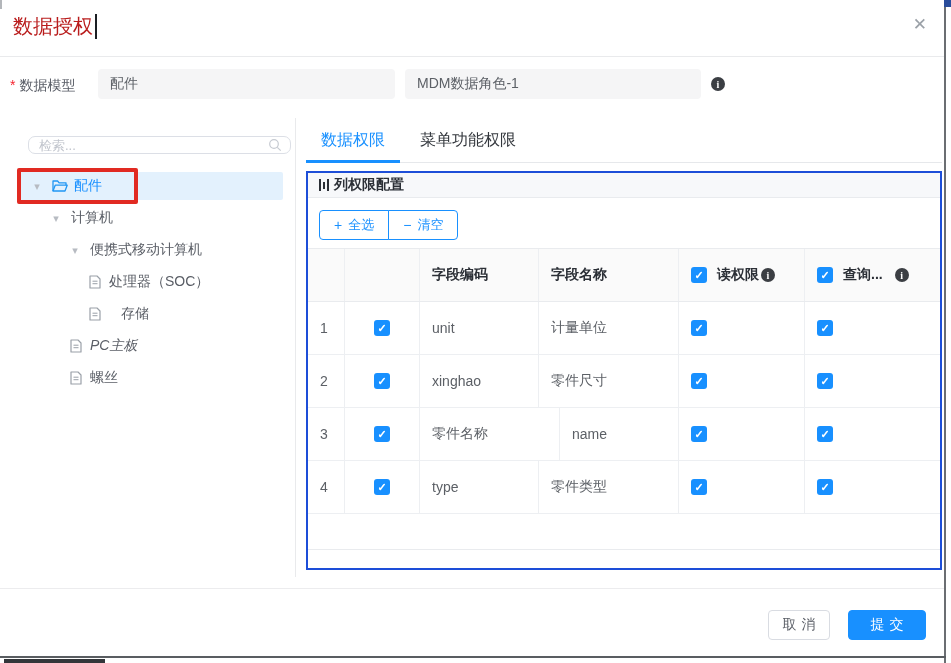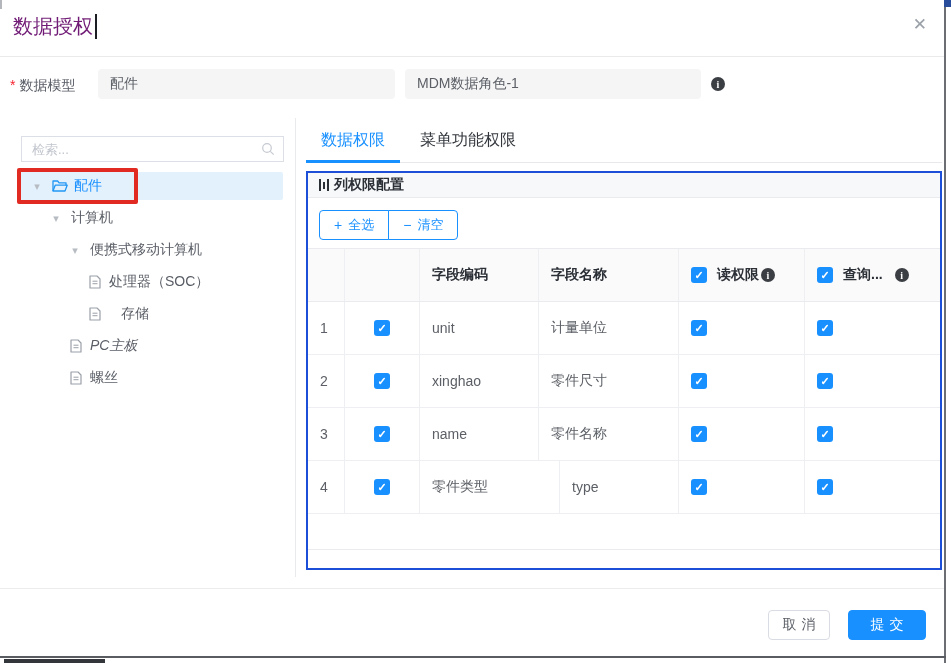--- a/index.html
+++ b/index.html
@@ -11,21 +11,21 @@
   .abs { position: absolute; }
 
   
   .edge-right    { left:944px; top:4px;  width:2px;  height:659px; background:#6b6e72; }
   .corner-blue   { left:944px; top:0;    width:7px;  height:7px;   background:#2a4d9b; }
   .edge-bottom   { left:0;     top:656px; width:946px; height:2px; background:#595d61; }
   .blob-bottom   { left:4px;   top:659px; width:101px; height:4px; background:#33363a; }
   .notch-topleft { left:0;     top:0;    width:2px;  height:9px;   background:#b3b6ba; }
 
   
-  .dialog-title { left:13px; top:13px; font-size:20px; color:#701a75; display:flex; align-items:center; }
+  .dialog-title { left:13px; top:13px; font-size:20px; color:#b91c1c; display:flex; align-items:center; }
   .text-cursor  { display:inline-block; width:2px; height:25px; background:#1b1f24; margin-left:2px; }
   .close-btn    { right:24px; top:16px; font-size:17px; color:#9ba1a8; cursor:pointer; line-height:1; }
   .title-divider { left:0; top:56px; width:944px; height:1px; background:#e9eaec; }
 
   
   .form-label { left:10px; top:77px; font-size:14px; color:#595d66; }
   .required-mark { color:#f5222d; margin-right:4px; }
   .form-input {
     height:30px; background:#f5f5f6; border:none; border-radius:4px;
     padding:0 12px; font-size:14px; color:#5c6066; font-family:"Liberation Sans",sans-serif;
@@ -35,22 +35,22 @@
   .input-role  { left:405px; top:69px; width:296px; }
   .info-icon {
     width:14px; height:14px; border-radius:50%; background:#3b3e43; color:#fff;
     font-family:"Liberation Serif",serif; font-weight:bold; font-size:10px;
     display:inline-flex; align-items:center; justify-content:center; cursor:pointer; flex:none;
   }
   .form-info { left:711px; top:77px; }
 
   
   .search-box {
-    left:21px; top:136px; width:263px; height:26px;
-    border:1px solid #dcdfe6; border-radius:0; display:flex; align-items:center;
+    left:28px; top:136px; width:263px; height:18px;
+    border:1px solid #dcdfe6; border-radius:7px; display:flex; align-items:center;
   }
   .search-box input {
     flex:1; border:none; outline:none; background:transparent; padding:0 4px 0 10px;
     font-size:13px; color:#5c6066; font-family:"Liberation Sans",sans-serif;
   }
   .search-box input::placeholder { color:#c0c4cc; }
   .search-icon { margin-right:8px; display:flex; }
   .tree { left:20px; top:172px; width:263px; }
   .tree-row {
     height:28px; margin-bottom:4px; display:flex; align-items:center;
@@ -301,45 +301,45 @@
           <span class="checkbox checked"></span>
         </div>
       </div>
       <div class="t-row">
         <div class="t-cell col0">
           <span>3</span>
         </div>
         <div class="t-cell col1">
           <span class="checkbox checked"></span>
         </div>
+        <div class="t-cell col3">
+          <span>零件名称</span>
+        </div>
         <div class="t-cell col2">
           <span>name</span>
-        </div>
-        <div class="t-cell col3">
-          <span>零件名称</span>
         </div>
         <div class="t-cell col4">
           <span class="checkbox checked"></span>
         </div>
         <div class="t-cell col5">
           <span class="checkbox checked"></span>
         </div>
       </div>
       <div class="t-row">
         <div class="t-cell col0">
           <span>4</span>
         </div>
         <div class="t-cell col1">
           <span class="checkbox checked"></span>
         </div>
+        <div class="t-cell col2">
+          <span>type</span>
+        </div>
         <div class="t-cell col3">
           <span>零件类型</span>
-        </div>
-        <div class="t-cell col2">
-          <span>type</span>
         </div>
         <div class="t-cell col4">
           <span class="checkbox checked"></span>
         </div>
         <div class="t-cell col5">
           <span class="checkbox checked"></span>
         </div>
       </div>
     </div>
   <div class="empty-strip-1"></div>

